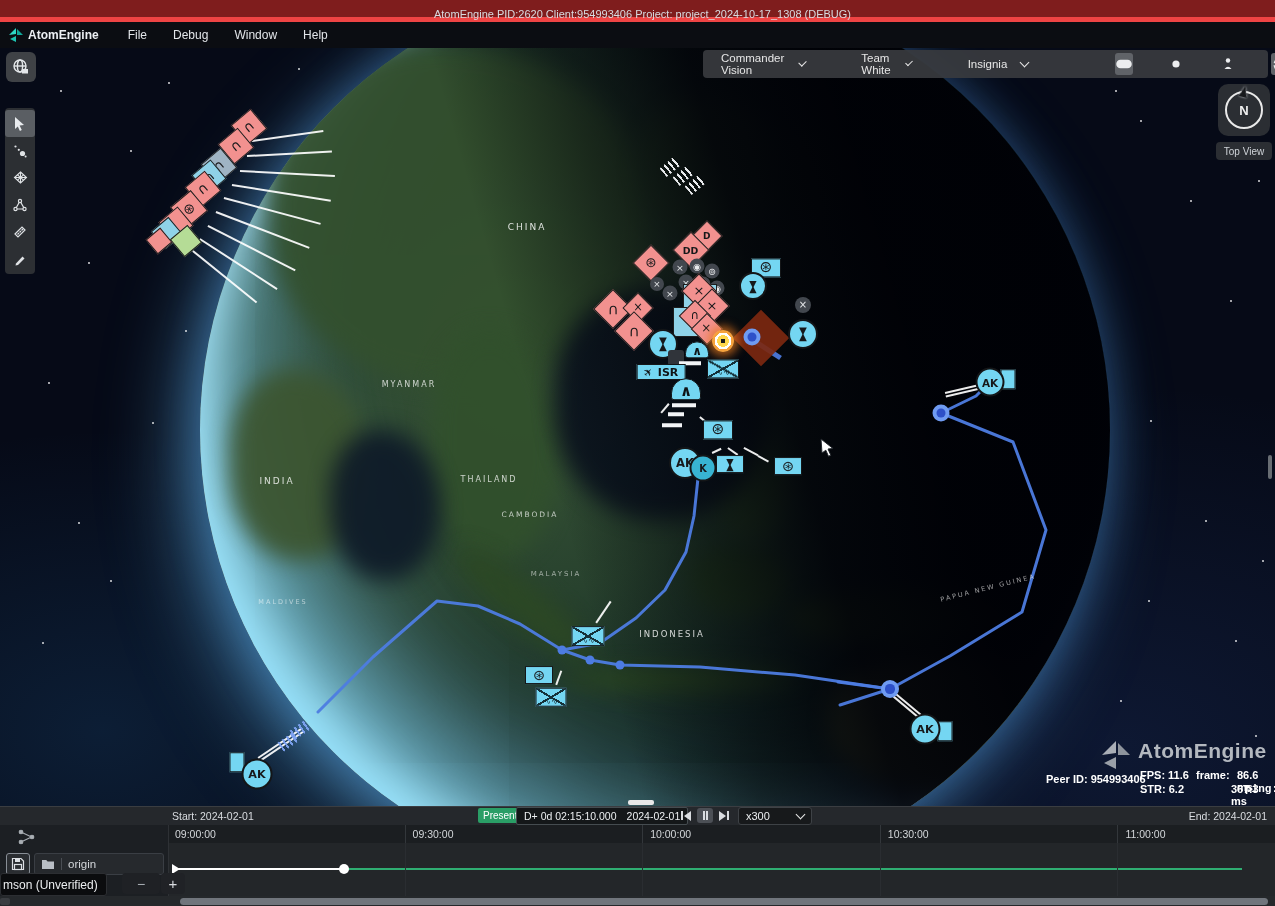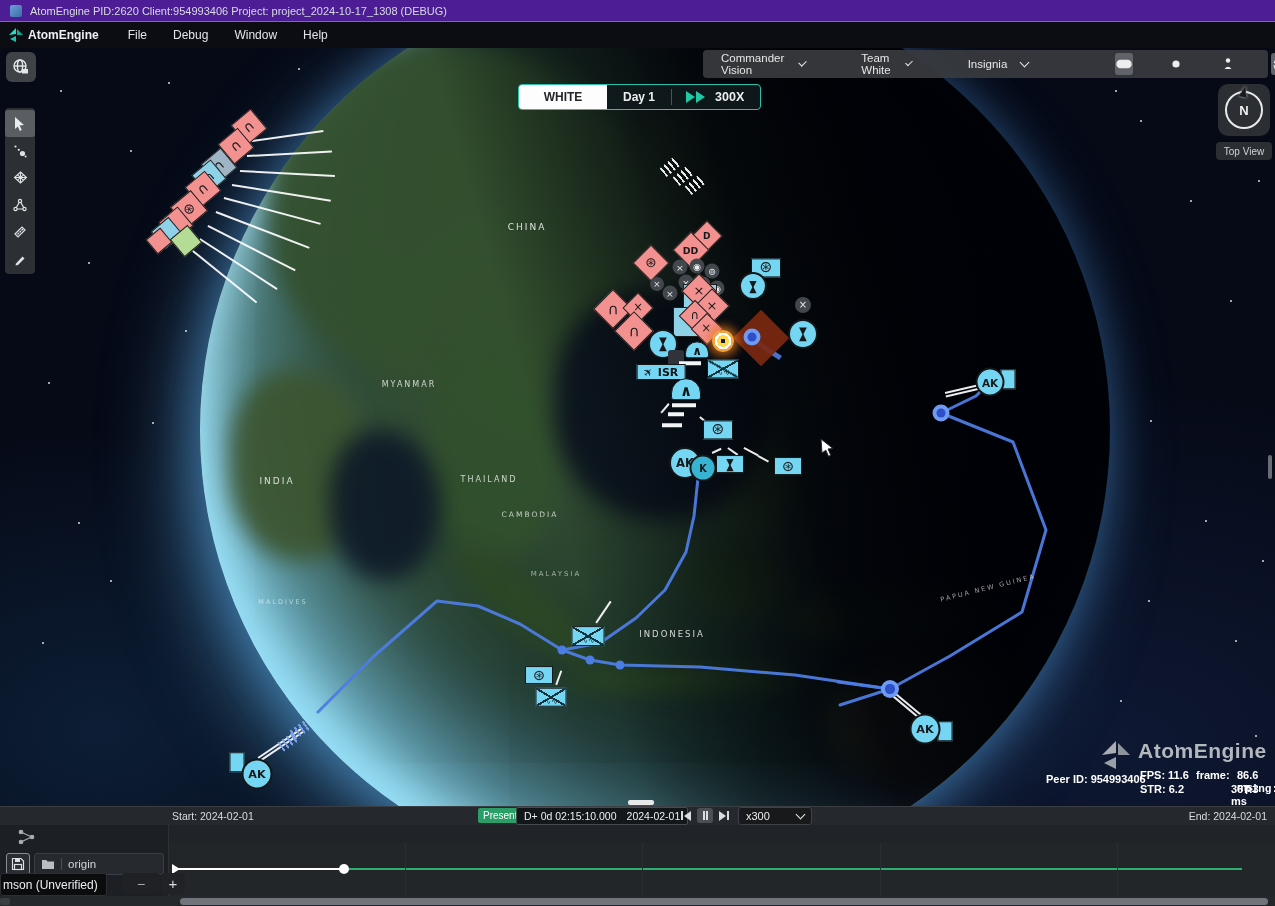--- a/index.html
+++ b/index.html
@@ -1,19 +1,19 @@
 <!DOCTYPE html>
 <html><head>
 <meta charset="utf-8">
 <style>
   html,body{margin:0;padding:0;background:#000;width:1275px;height:906px;overflow:hidden;
     font-family:"Liberation Sans","DejaVu Sans",sans-serif;-webkit-font-smoothing:antialiased;}
   .stage{position:relative;width:1275px;height:906px;background:#05070f;overflow:hidden;}
   
-  .titlebar{position:absolute;left:0;top:0;width:100%;height:22px;background:#4c1d95;display:flex;align-items:center;gap:8px;padding-left:10px;box-sizing:border-box;border-bottom:1px solid #ef4444;}
+  .titlebar{position:absolute;left:0;top:0;width:100%;height:22px;background:#7f1d1d;display:flex;align-items:center;gap:8px;padding-left:10px;box-sizing:border-box;border-bottom:5px solid #ef4444;flex-direction:column;}
   .title-ico{width:12px;height:12px;border-radius:2px;background:linear-gradient(135deg,#6f9fd8,#3a6ea5);}
   .title-text{color:#d8dbe0;font-size:11px;}
   .menubar{position:absolute;left:0;top:22px;width:100%;height:26px;background:#0b0d12;display:flex;align-items:center;gap:4px;padding-left:6px;box-sizing:border-box;}
   .brand{color:#eceff3;font-size:12px;font-weight:bold;margin-right:14px;}
   .mi{color:#e2e5e9;font-size:12px;padding:3px 11px;cursor:default;}
   
   .viewport{position:absolute;left:0;top:48px;width:1275px;height:758px;overflow:hidden;
      background:radial-gradient(900px 600px at 88% 92%,rgba(45,80,160,.20),transparent 60%),
                 radial-gradient(700px 500px at 8% 90%,rgba(40,120,190,.18),transparent 60%),#060a17;}
   .globe{position:absolute;left:200px;top:-73px;width:910px;height:910px;border-radius:50%;overflow:hidden;
@@ -515,30 +515,20 @@
     <div class="vsep"></div>
     <div class="ibx">
       <svg width="19" height="19" viewBox="0 0 19 19" fill="none" stroke="#ecedef">
           <circle cx="9.5" cy="9.5" r="5.4" stroke-width="3.4" stroke-dasharray="2.6 2.1"></circle>
           <circle cx="9.5" cy="9.5" r="4.2" stroke-width="2.4"></circle>
           <circle cx="9.5" cy="9.5" r="1.7" fill="#55585c" stroke="none"></circle>
         </svg>
     </div>
   </div>
 
-  <div class="timectl">
-    <div class="team-pill">WHITE</div>
-    <span class="day">Day 1</span>
-    <span class="tsep"></span>
-    <span class="ff">
-        <b></b>
-        <b></b>
-      </span>
-    <span class="speedx">300X</span>
-  </div>
 
   <div class="compass">
     <div class="cring">
       <span>N</span>
       <span class="needle"></span>
     </div>
   </div>
   <div class="topview">Top View</div>
   <div class="vscroll"></div>
 
@@ -576,20 +566,31 @@
       <span class="tbtn" style="left:716px;">
           <span class="trr"></span>
           <span class="vb"></span>
         </span>
       <span class="speedsel">
         <span>x300</span>
         <span class="chev"></span>
       </span>
       <span class="tl-end">End: 2024-02-01</span>
     </div>
+    <div class="tl-ruler" id="ruler">
+        <span class="tick" style="left: 7px;">09:00:00</span>
+        <span class="ticksep" style="left: 236.6px;"></span>
+        <span class="tick" style="left: 244.6px;">09:30:00</span>
+        <span class="ticksep" style="left: 474.2px;"></span>
+        <span class="tick" style="left: 482.2px;">10:00:00</span>
+        <span class="ticksep" style="left: 711.8px;"></span>
+        <span class="tick" style="left: 719.8px;">10:30:00</span>
+        <span class="ticksep" style="left: 949.4px;"></span>
+        <span class="tick" style="left: 957.4px;">11:00:00</span>
+      </div>
     <div class="tl-tracks" id="tracks">
       <span class="trk-tri"></span>
       <span class="trk-white"></span>
       <span class="trk-green"></span>
       <span class="trk-dot"></span>
 
     <span class="colline" style="left: 236.6px;"></span>
         <span class="colline" style="left: 474.2px;"></span>
         <span class="colline" style="left: 711.8px;"></span>
         <span class="colline" style="left: 949.4px;"></span>

